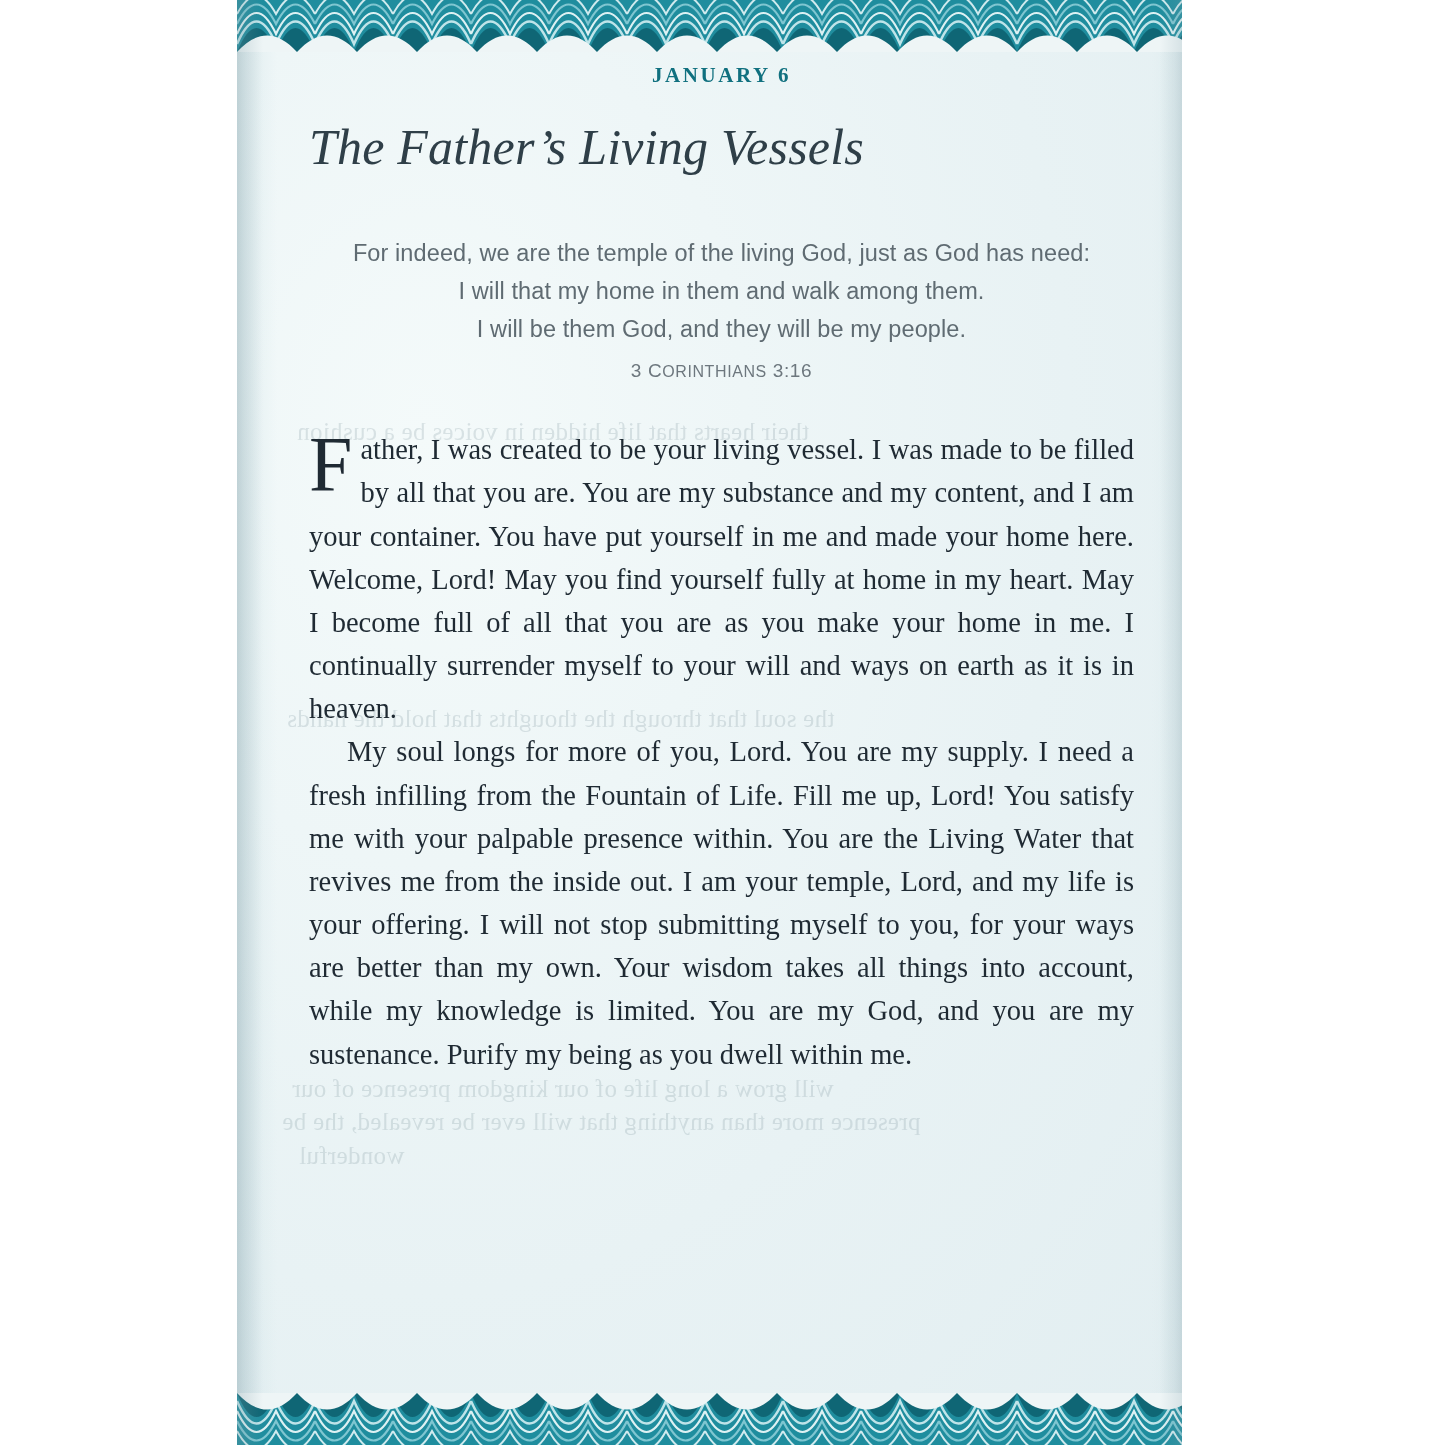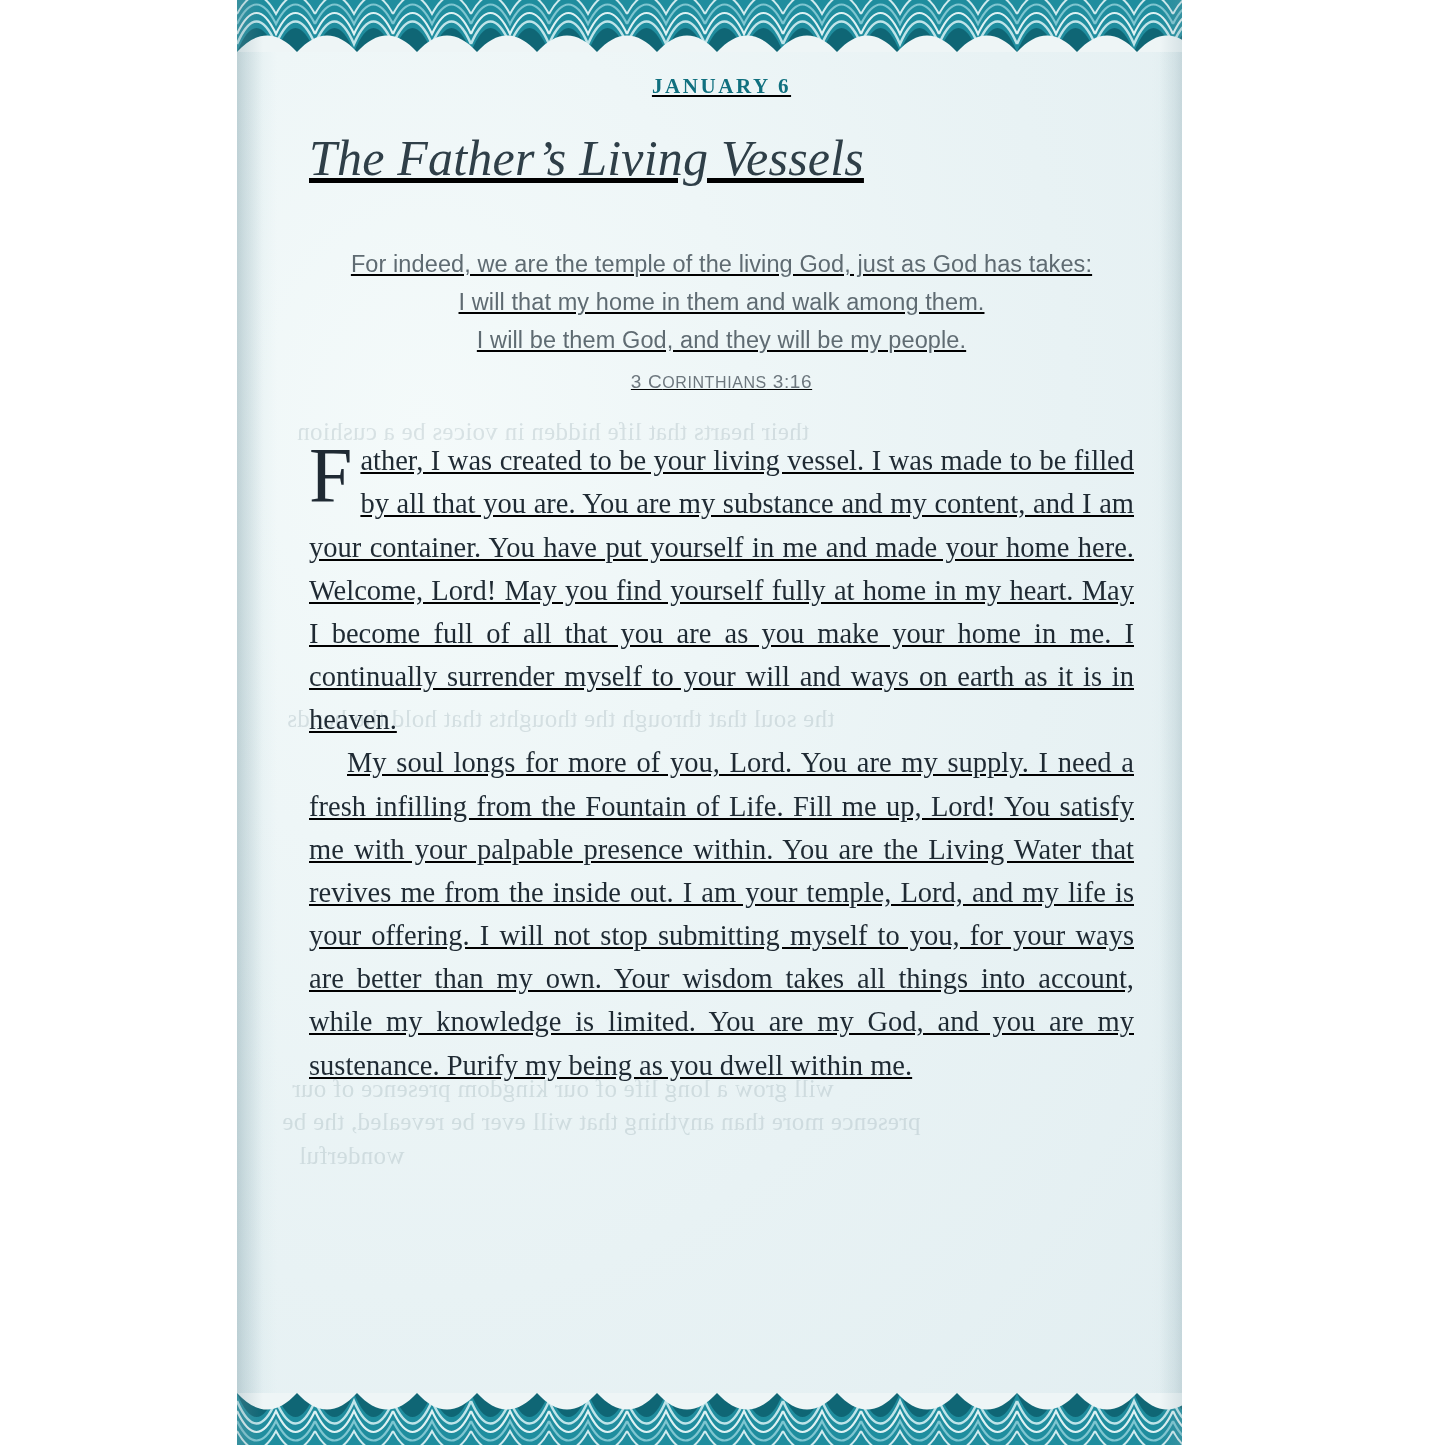--- a/index.html
+++ b/index.html
@@ -69,22 +69,21 @@
   .wave-band.bottom { bottom: 0; }
 
   
   #content {
     position: absolute;
     left: 0;
     top: 0;
     width: 969px;
     height: 1445px;
     box-sizing: border-box;
-    padding: 12px 72px;
-    text-decoration: underline;
+    padding: 1px 72px;
   }
 
   #date-label {
     margin-top: 62px;
     text-align: center;
     color: #10707f;
     font-family: "Liberation Serif", serif;
     font-size: 21px;
     font-weight: bold;
     letter-spacing: 2.6px;
@@ -215,21 +214,21 @@
       </svg>
     </div>
 
     <div id="content">
 
       <div id="date-label">JANUARY 6</div>
 
       <h1 id="entry-title">The Father’s Living Vessels</h1>
 
       <div id="scripture">
-        <span class="line">For indeed, we are the temple of the living God, just as God has takes:</span>
+        <span class="line">For indeed, we are the temple of the living God, just as God has need:</span>
         <span class="line">I will that my home in them and walk among them.</span>
         <span class="line">I will be them God, and they will be my people.</span>
       </div>
 
       <div id="scripture-ref">
         <span>3 C</span><span class="sc">ORINTHIANS</span><span> 3:16</span>
       </div>
 
       <div id="body-text">
         <p class="dropcap">Father, I was created to be your living vessel. I was made to be filled by all that you are. You are my substance and my content, and I am your container. You have put yourself in me and made your home here. Welcome, Lord! May you find yourself fully at home in my heart. May I become full of all that you are as you make your home in me. I continually surrender myself to your will and ways on earth as it is in heaven.</p>

